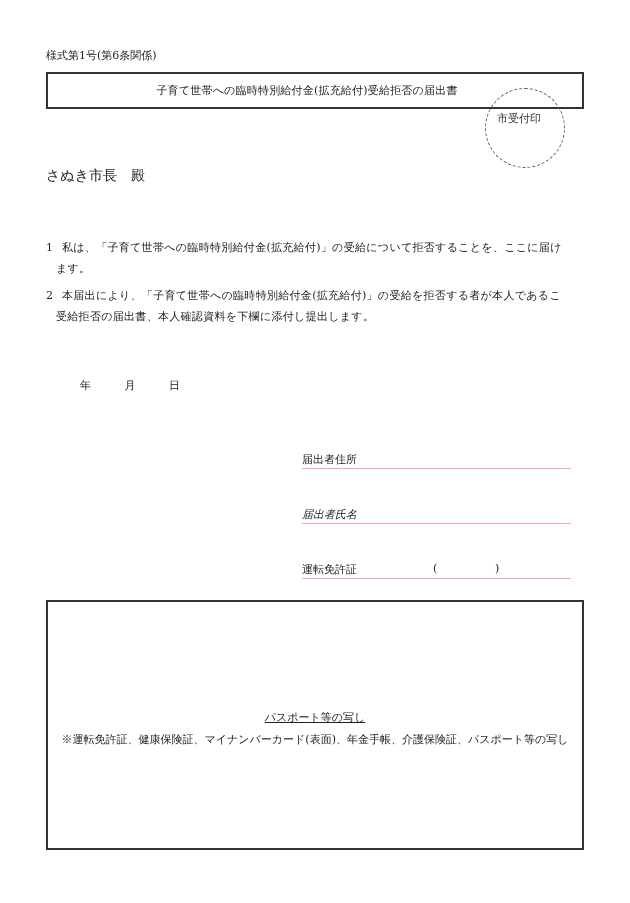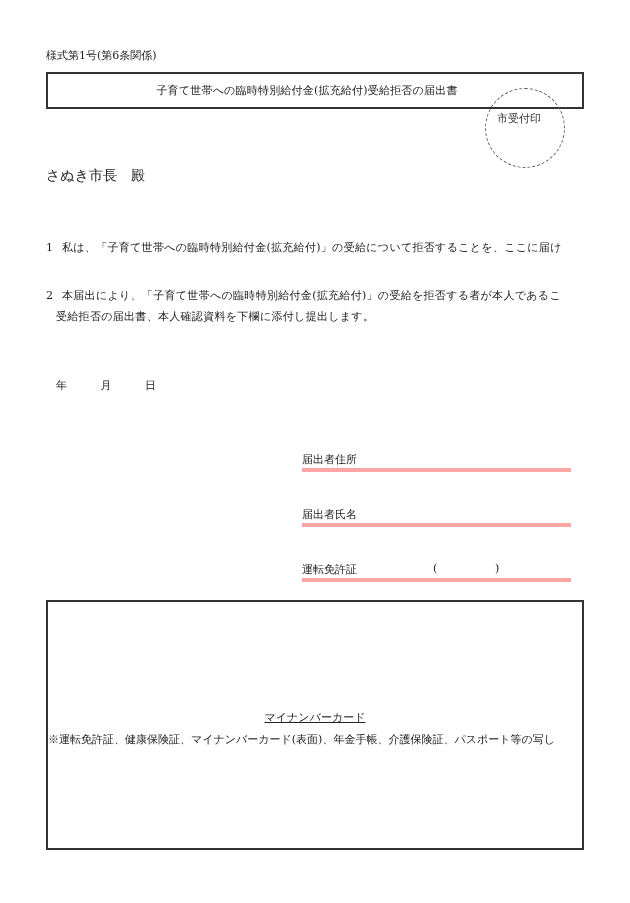--- a/index.html
+++ b/index.html
@@ -54,34 +54,34 @@
       width: 540px;
       font-size: 11px;
       line-height: 21px;
       white-space: normal;
       letter-spacing: 0.3px;
     }
     .clause-1 { top: 237px; }
     .clause-2 { top: 285px; }
     .clause .num { display: inline-block; width: 16px; }
     .clause .indent { padding-left: 10px; }
-    .date-line { left: 56px; top: 378px; font-size: 11px; }
+    .date-line { left: 80px; top: 378px; font-size: 11px; }
     .date-line span { display: inline-block; }
     .date-line .y { margin-right: 30px; }
     .date-line .m { margin-right: 30px; }
     .field {
       position: absolute;
       left: 302px;
       width: 269px;
       height: 16px;
-      border-bottom: 4px solid #fca5a5;
+      border-bottom: 1px solid #fca5a5;
       font-size: 11px;
     }
     .field-address { top: 452px; }
-    .field-name { top: 507px; }
+    .field-name { top: 507px; font-style: italic; }
     .field-contact { top: 562px; }
     .field .label { position: absolute; left: 0; top: 0; }
     .field .paren-open { position: absolute; left: 131px; top: 0; }
     .field .paren-close { position: absolute; left: 193px; top: 0; }
     .attach-box {
       position: absolute;
       left: 46px; top: 600px;
       width: 534px; height: 246px;
       border: 2px solid #333;
       box-sizing: content-box;
@@ -89,41 +89,42 @@
     .attach-heading {
       position: absolute;
       left: 0; right: 0; top: 108px;
       text-align: center;
       font-size: 11px;
     }
     .attach-heading span { text-decoration: underline; }
     .attach-note {
       position: absolute;
       left: 0; right: 0; top: 130px;
-      text-align: left;
+      text-align: center;
       font-size: 11px;
     }
   </style>
 </head>
 <body>
 
 <div class="abs form-number">様式第1号(第6条関係)</div>
 
 <div class="title-box">
   <div class="title-text">子育て世帯への臨時特別給付金(拡充給付)受給拒否の届出書</div>
 </div>
 
 <div class="stamp-circle">
   <div class="stamp-label">市受付印</div>
 </div>
 
 <div class="abs addressee">さぬき市長　殿</div>
 
 <div class="clause clause-1">
   <div><span class="num">1</span><span>私は、「子育て世帯への臨時特別給付金(拡充給付)」の受給について拒否することを、ここに届け</span></div>
+  <div class="indent"><span>ます。</span></div>
 </div>
 
 <div class="clause clause-2">
   <div><span class="num">2</span><span>本届出により、「子育て世帯への臨時特別給付金(拡充給付)」の受給を拒否する者が本人であるこ</span></div>
   <div class="indent"><span>受給拒否の届出書、本人確認資料を下欄に添付し提出します。</span></div>
 </div>
 
 <div class="abs date-line">
   <span class="y">年</span>
   <span class="m">月</span>
@@ -138,15 +139,15 @@
   <span class="label">届出者氏名</span>
 </div>
 
 <div class="field field-contact">
   <span class="label">運転免許証</span>
   <span class="paren-open">(</span>
   <span class="paren-close">)</span>
 </div>
 
 <div class="attach-box">
-  <div class="attach-heading"><span>マイナンバーカード</span></div>
+  <div class="attach-heading"><span>パスポート等の写し</span></div>
   <div class="attach-note">※運転免許証、健康保険証、マイナンバーカード(表面)、年金手帳、介護保険証、パスポート等の写し</div>
 </div>
 
 </body></html>

